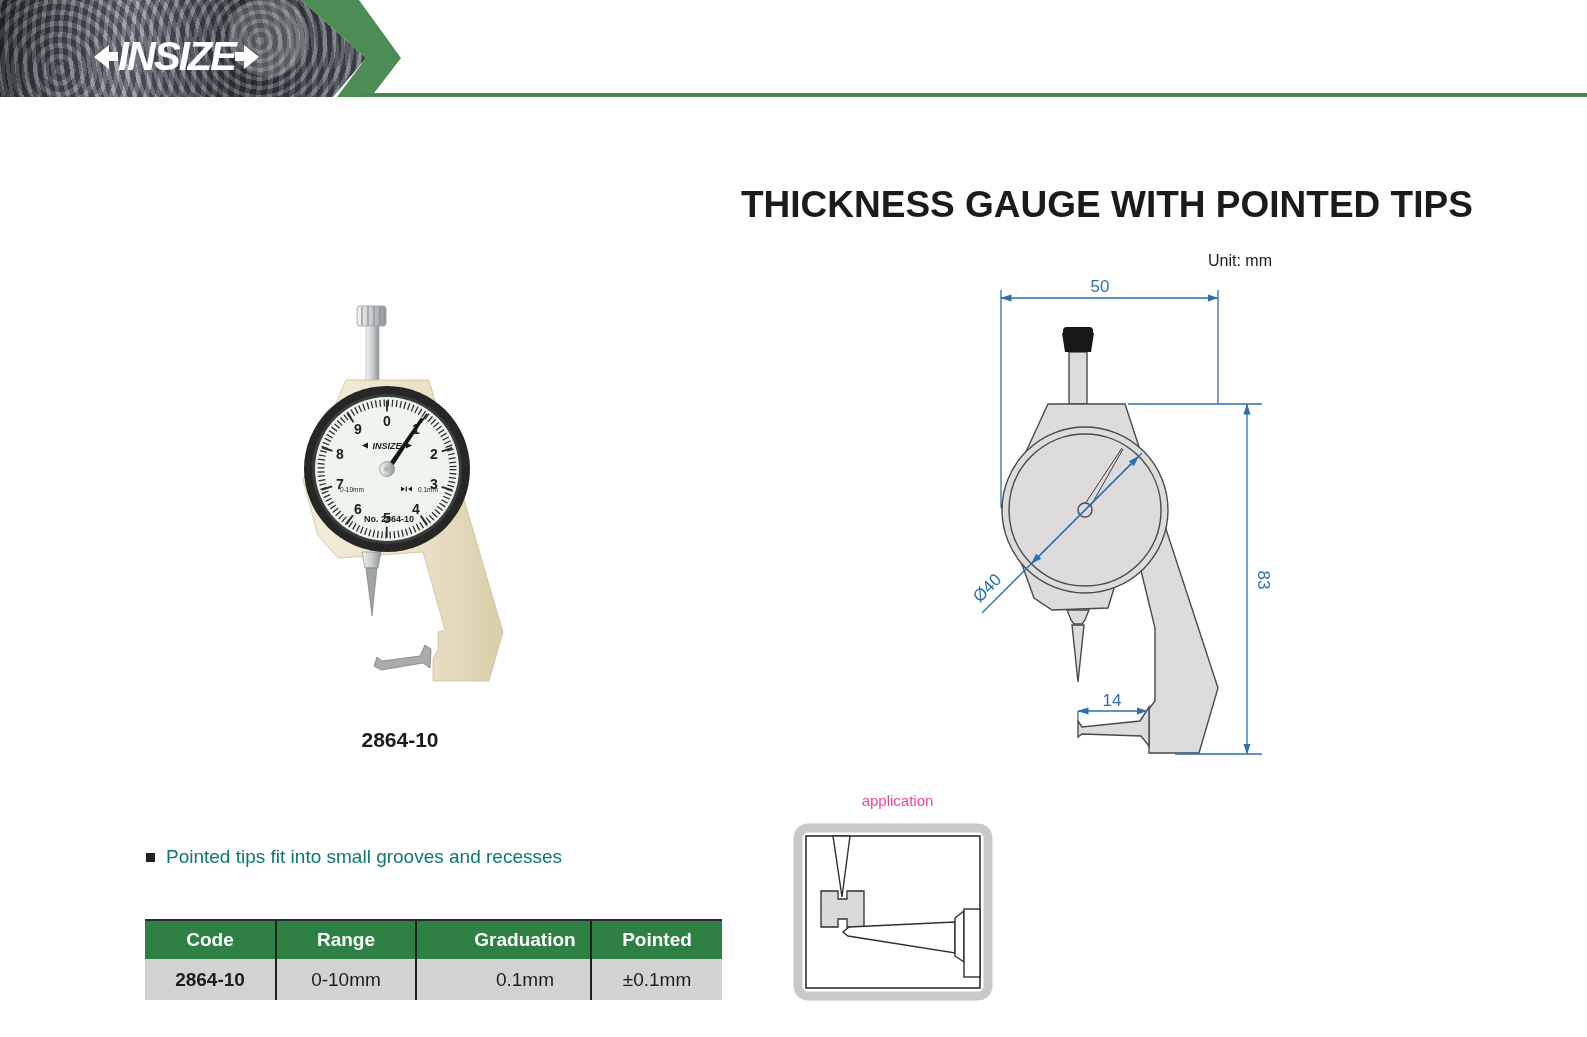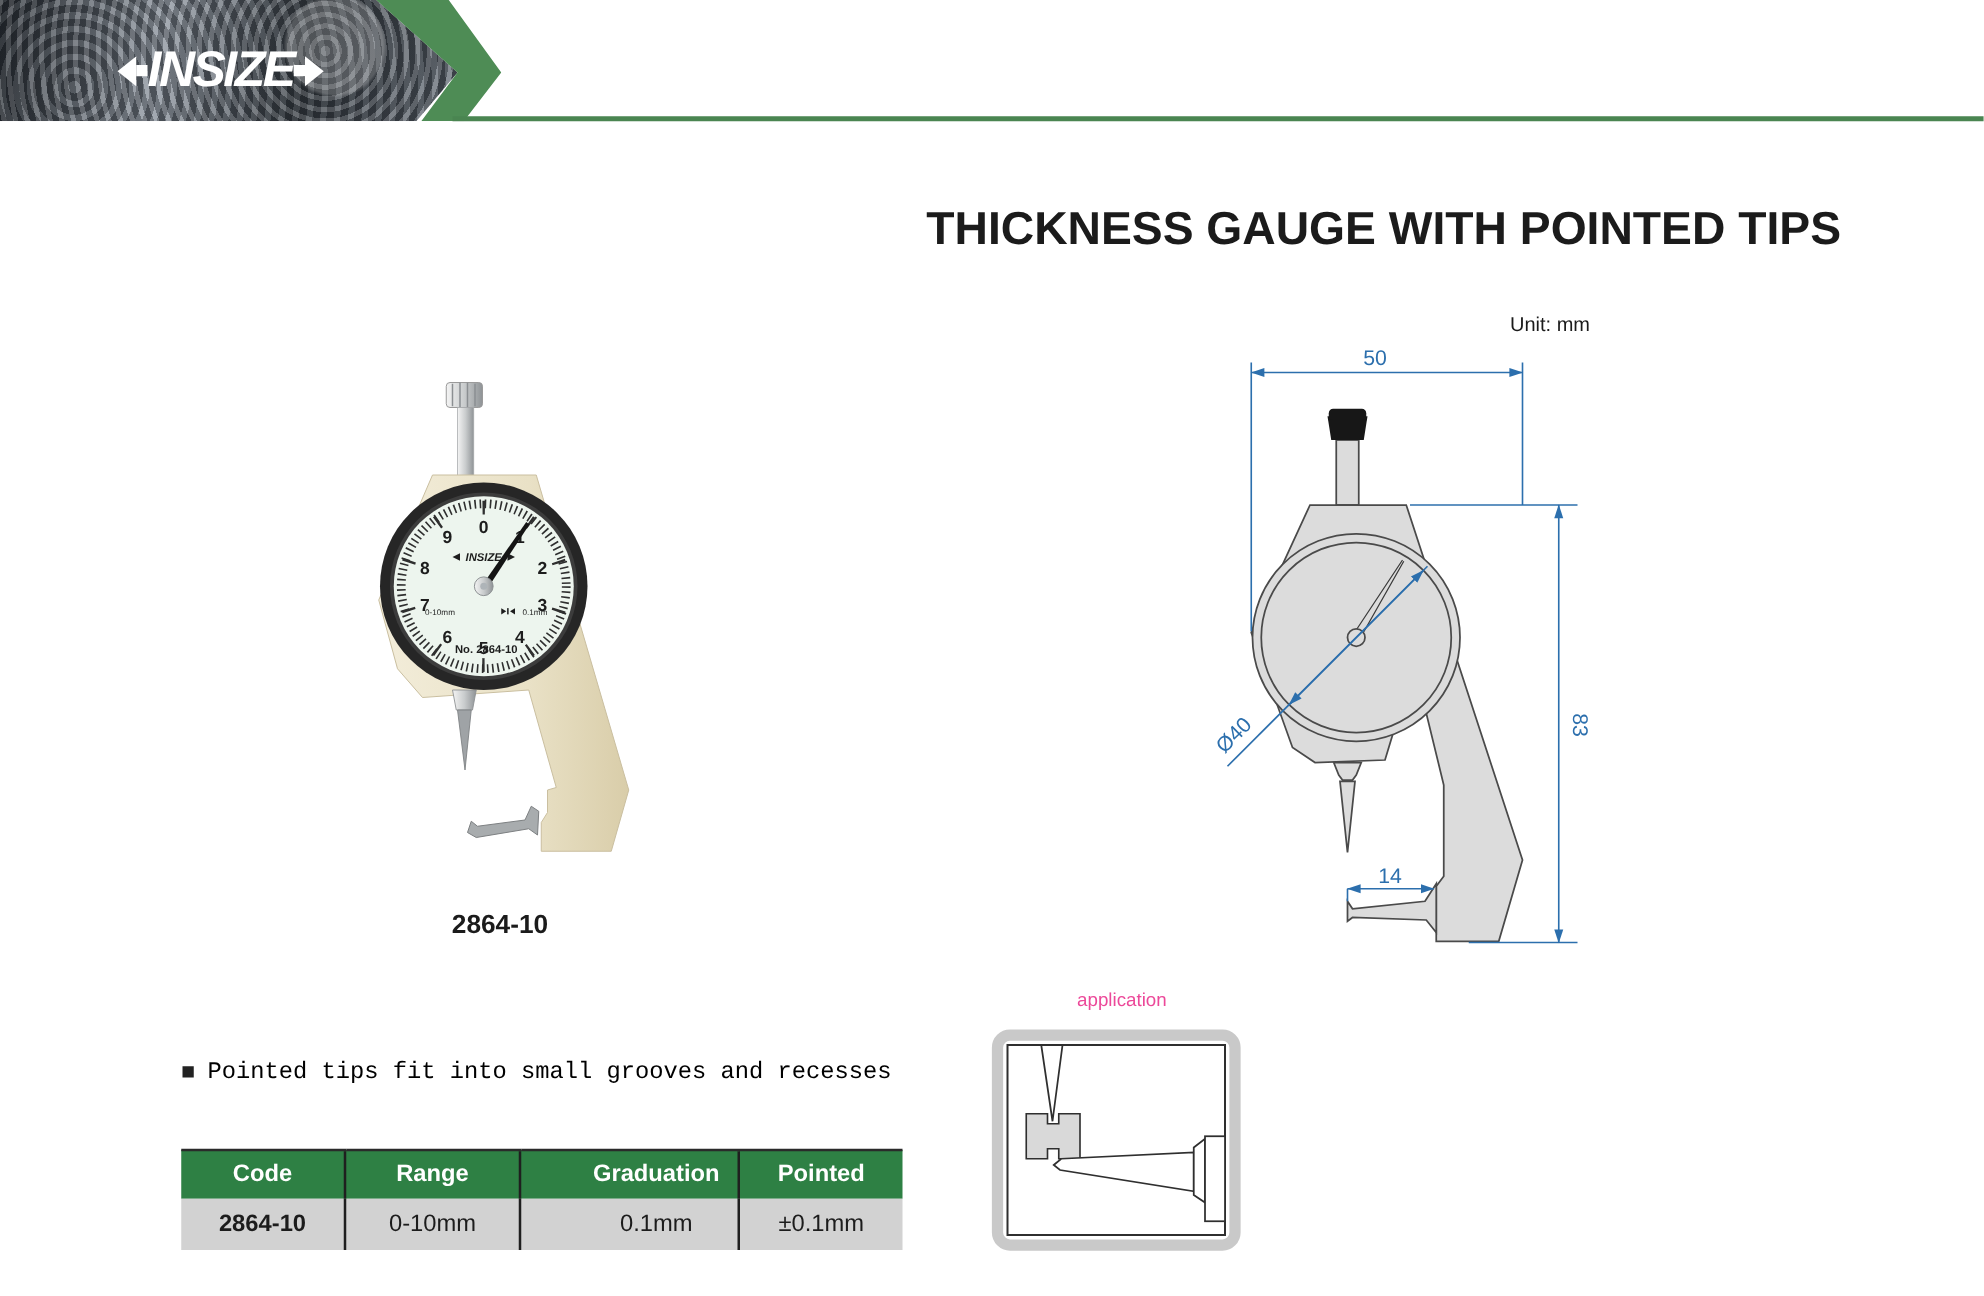--- a/index.html
+++ b/index.html
@@ -18,28 +18,28 @@
   .hdr-chevron{position:absolute;left:0;top:0;width:410px;height:97px;background:#4e8c55;
     clip-path:polygon(301px 0,359px 0,401px 58px,371px 97px,337px 97px,366px 58px);}
   .hdr-line{position:absolute;left:362px;right:0;top:93px;height:4px;background:#4a8551;}
   .logo{position:absolute;left:94px;top:34px;display:flex;align-items:center;color:#fff;}
   .logo .txt{font-size:40px;font-weight:bold;font-style:italic;letter-spacing:-2px;}
   .tri-l{width:0;height:0;border-top:12px solid transparent;border-bottom:12px solid transparent;border-right:15px solid #fff;}
   .tri-r{width:0;height:0;border-top:12px solid transparent;border-bottom:12px solid transparent;border-left:15px solid #fff;}
   .bar{width:9px;height:9px;background:#fff;}
 
   
-  .title{position:absolute;left:741px;top:162px;font-size:37px;font-weight:bold;color:#1b1b1b;white-space:nowrap;}
+  .title{position:absolute;left:741px;top:184px;font-size:37px;font-weight:bold;color:#1b1b1b;white-space:nowrap;}
   .unit{position:absolute;left:1208px;top:252px;font-size:16px;color:#1b1b1b;}
   .model-label{position:absolute;left:320px;top:728px;width:160px;text-align:center;
     font-size:21px;font-weight:bold;color:#1b1b1b;}
   .app-label{position:absolute;left:785px;top:792px;width:225px;text-align:center;font-size:15px;color:#ec4899;}
   .feature{position:absolute;left:146px;top:846px;display:flex;align-items:flex-start;}
   .feature .sq{width:9px;height:9px;background:#222;margin:7px 11px 0 0;flex:none;}
-  .feature .ft{font-size:19px;color:#000000;font-family:Liberation Mono, monospace;}
+  .feature .ft{font-size:19px;color:#0f766e;}
 
   
   .spec{position:absolute;left:145px;top:919px;border-collapse:collapse;table-layout:fixed;}
   .spec th,.spec td{text-align:center;vertical-align:middle;padding:0;}
   .spec th{background:#2e8044;color:#fff;font-size:19px;font-weight:bold;height:38px;border-top:2px solid #2a2a2a;}
   .spec td{background:#d2d2d2;color:#1c1c1c;font-size:19px;height:41px;}
   .spec .c0{width:130px;} .spec .c1{width:138px;} .spec .c2{width:130px;padding-left:43px;} .spec .c3{width:130px;}
   .spec th+th,.spec td+td{border-left:2px solid #1f1f1f;}
   .spec td.code{font-weight:bold;}
 

